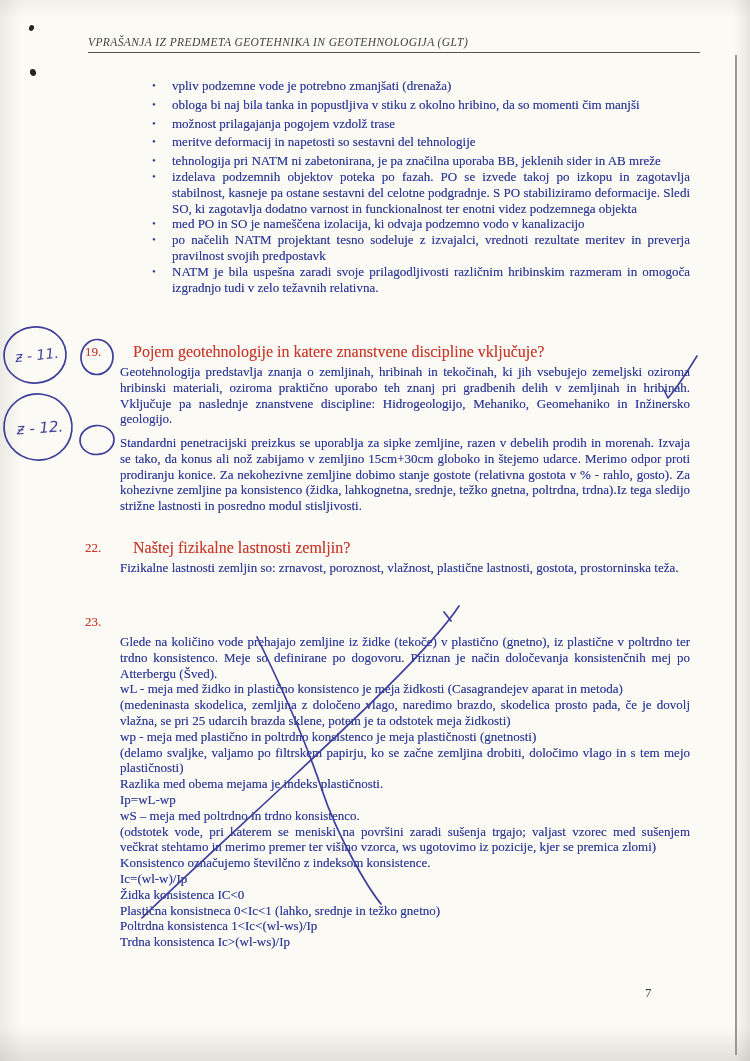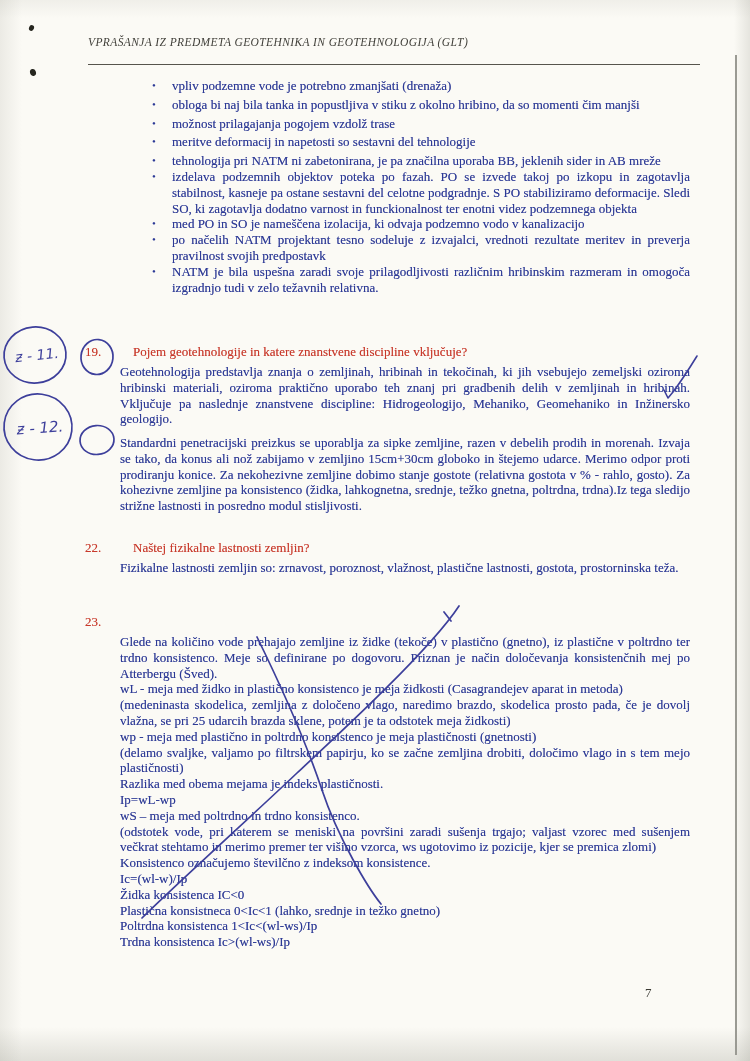--- a/index.html
+++ b/index.html
@@ -8,38 +8,38 @@
     background:
       linear-gradient(90deg, rgba(140,140,128,.14), rgba(0,0,0,0) 22px),
       linear-gradient(270deg, rgba(130,130,118,.18), rgba(0,0,0,0) 16px),
       linear-gradient(0deg, rgba(130,130,118,.22), rgba(0,0,0,0) 34px),
       linear-gradient(180deg, rgba(140,140,128,.10), rgba(0,0,0,0) 18px),
       #fbfaf5;
     font-family:"Liberation Serif", serif;
   }
   .header{
     position:absolute;left:88px;top:36px;width:612px;
-    border-bottom:1.5px solid #56544c;padding-bottom:16px;
+    border-bottom:1.5px solid #56544c;padding-bottom:4px;
     font-style:italic;font-size:11.5px;letter-spacing:.4px;color:#403f39;
   }
   .bullets{position:absolute;left:152px;top:78px;width:538px;}
   .bullet-row{display:flex;}
   .bullet-row:nth-child(-n+4){margin-bottom:3px;}
   .marker{flex:0 0 20px;width:20px;font-size:11px;line-height:15.8px;color:#2d3a96;}
   .btext{flex:1;text-align:justify;font-size:13px;line-height:15.8px;color:#2d3a96;
          text-shadow:0 0 .4px rgba(45,58,150,.55);}
   .qa{position:absolute;left:0;width:750px;}
   #q19{top:344px}
   #q20{top:431px}
   #q22{top:540px}
   #q23{top:614px}
   .q-head{position:relative;height:16px;text-align:right;}
   .q-num{position:absolute;left:85px;color:#c8392b;font-size:13px;line-height:16px;
          text-shadow:0 0 .4px rgba(200,57,43,.5);}
-  .q-title{position:absolute;left:133px;color:#c8392b;font-size:13px;line-height:16px;
+  .q-title{position:absolute;left:133px;color:#c8392b;font-size:16px;line-height:16px;
            white-space:nowrap;text-shadow:0 0 .4px rgba(200,57,43,.5);}
   .q-body{margin:4px 60px 0 120px;color:#2d3a96;font-size:13px;line-height:15.8px;
           text-shadow:0 0 .4px rgba(45,58,150,.55);}
   .para{margin:0;}
   .para.just{text-align:justify;}
   .pageno{position:absolute;left:645px;top:985px;font-size:13px;color:#3a3a33;}
   .margin-note{position:absolute;color:#3d3f9b;font-family:"DejaVu Sans",sans-serif;
                font-style:italic;text-align:center;}
   #note0{left:10px;top:347px;width:54px;font-size:14px;transform:rotate(-6deg);}
   #note1{left:10px;top:419px;width:60px;font-size:15px;transform:rotate(-4deg);}

